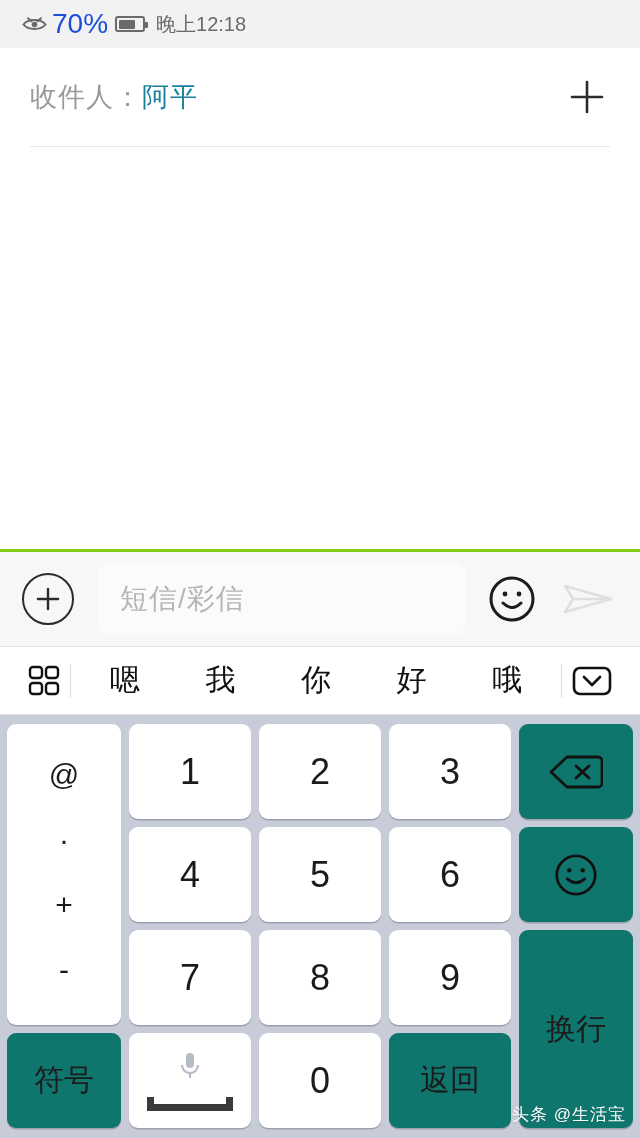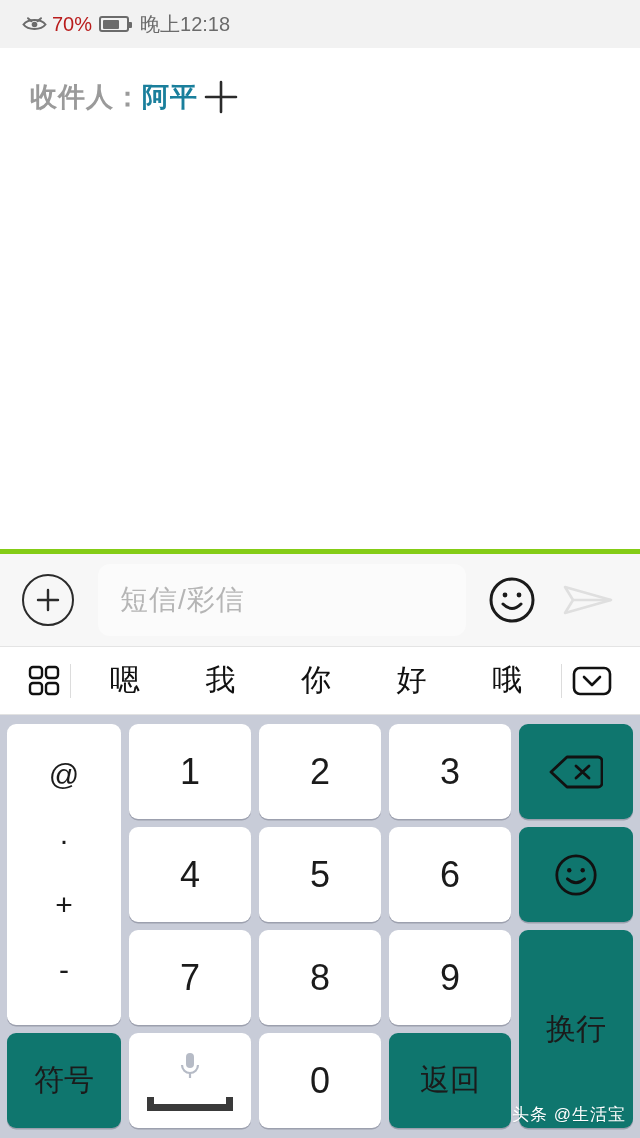--- a/index.html
+++ b/index.html
@@ -22,51 +22,51 @@
   .net-type { font-size: 11px; color: #6b6b6b; margin-left: 3px; align-self: flex-start; margin-top: 5px; }
   .bars { display: flex; align-items: flex-end; height: 17px; margin-left: 1px; gap: 1.5px; }
   .bars i { width: 3px; background: #6b6b6b; display: block; }
   .bars i:nth-child(1) { height: 5px; }
   .bars i:nth-child(2) { height: 8px; }
   .bars i:nth-child(3) { height: 11px; }
   .bars i:nth-child(4) { height: 14px; }
   .bars i:nth-child(5) { height: 17px; background: #c3c3c3; }
   .wifi { margin-left: 9px; display: flex; align-items: center; }
   .eye { margin-right: 5px; display: flex; align-items: center; }
-  .batt-pct { font-size: 20px; color: #b91c1c; margin-right: 7px; }
+  .batt-pct { font-size: 28px; color: #1d4ed8; margin-right: 7px; }
   .battery { width: 30px; height: 16px; border: 2px solid #6b6b6b; border-radius: 3px; position: relative; display: flex; align-items: center; padding: 1.5px; }
   .battery::after { content: ""; position: absolute; right: -5px; top: 4px; width: 3px; height: 6px; background: #6b6b6b; border-radius: 0 1px 1px 0; }
   .battery .fill { height: 100%; background: #6b6b6b; border-radius: 1px; }
   .clock { font-size: 20px; color: #6b6b6b; margin-left: 11px; }
 
   
   .titlebar {
     flex: 0 0 92px; background: #f2f2f2;
     display: flex; align-items: center; padding: 0 30px;
   }
   .back-arrow { width: 42px; height: 42px; display: flex; align-items: center; justify-content: center; }
   .title { font-size: 34px; color: #1b1b1b; margin-left: 28px; letter-spacing: 2px; }
 
   
-  .compose { background: #ffffff; flex: 1 1 auto; display: flex; flex-direction: row; font-weight: bold; }
+  .compose { background: #ffffff; flex: 1 1 auto; display: flex; flex-direction: column; }
   .recipient-row {
     height: 98px; display: flex; align-items: center;
     padding: 0 30px; position: relative;
   }
   .recipient-label { font-size: 27px; color: #9a9a9a; letter-spacing: 1px; }
   .recipient-value { font-size: 27px; color: #1a7f9c; letter-spacing: 1px; }
   .add-recipient { margin-left: auto; width: 46px; height: 46px; display: flex; align-items: center; justify-content: center; }
   .recipient-divider { height: 1px; background: #e8e8e8; margin: 0 30px; }
   .body-area { flex: 1 1 auto; background: #ffffff; }
 
   
   .inputbar {
     flex: 0 0 98px; background: #f7f7f7;
     display: flex; align-items: center; padding: 0 22px;
-    border-top: 5px solid #84cc16; border-bottom: 1px solid #e4e4e4;
+    border-top: 3px solid #84cc16; border-bottom: 1px solid #e4e4e4;
   }
   .plus-circle { width: 52px; height: 52px; border: 2.5px solid #2b2b2b; border-radius: 50%; display: flex; align-items: center; justify-content: center; flex: 0 0 52px; }
   .msg-field {
     flex: 1 1 auto; height: 72px; background: #fbfbfb; border-radius: 12px;
     margin: 0 20px 0 24px; display: flex; align-items: center; padding: 0 22px;
   }
   .msg-placeholder { font-size: 28px; color: #b5b5b5; letter-spacing: 1px; }
   .emoji-btn { width: 52px; height: 52px; flex: 0 0 52px; display: flex; align-items: center; justify-content: center; }
   .send-btn { width: 60px; height: 52px; flex: 0 0 60px; display: flex; align-items: center; justify-content: center; margin-left: 20px; }
 

